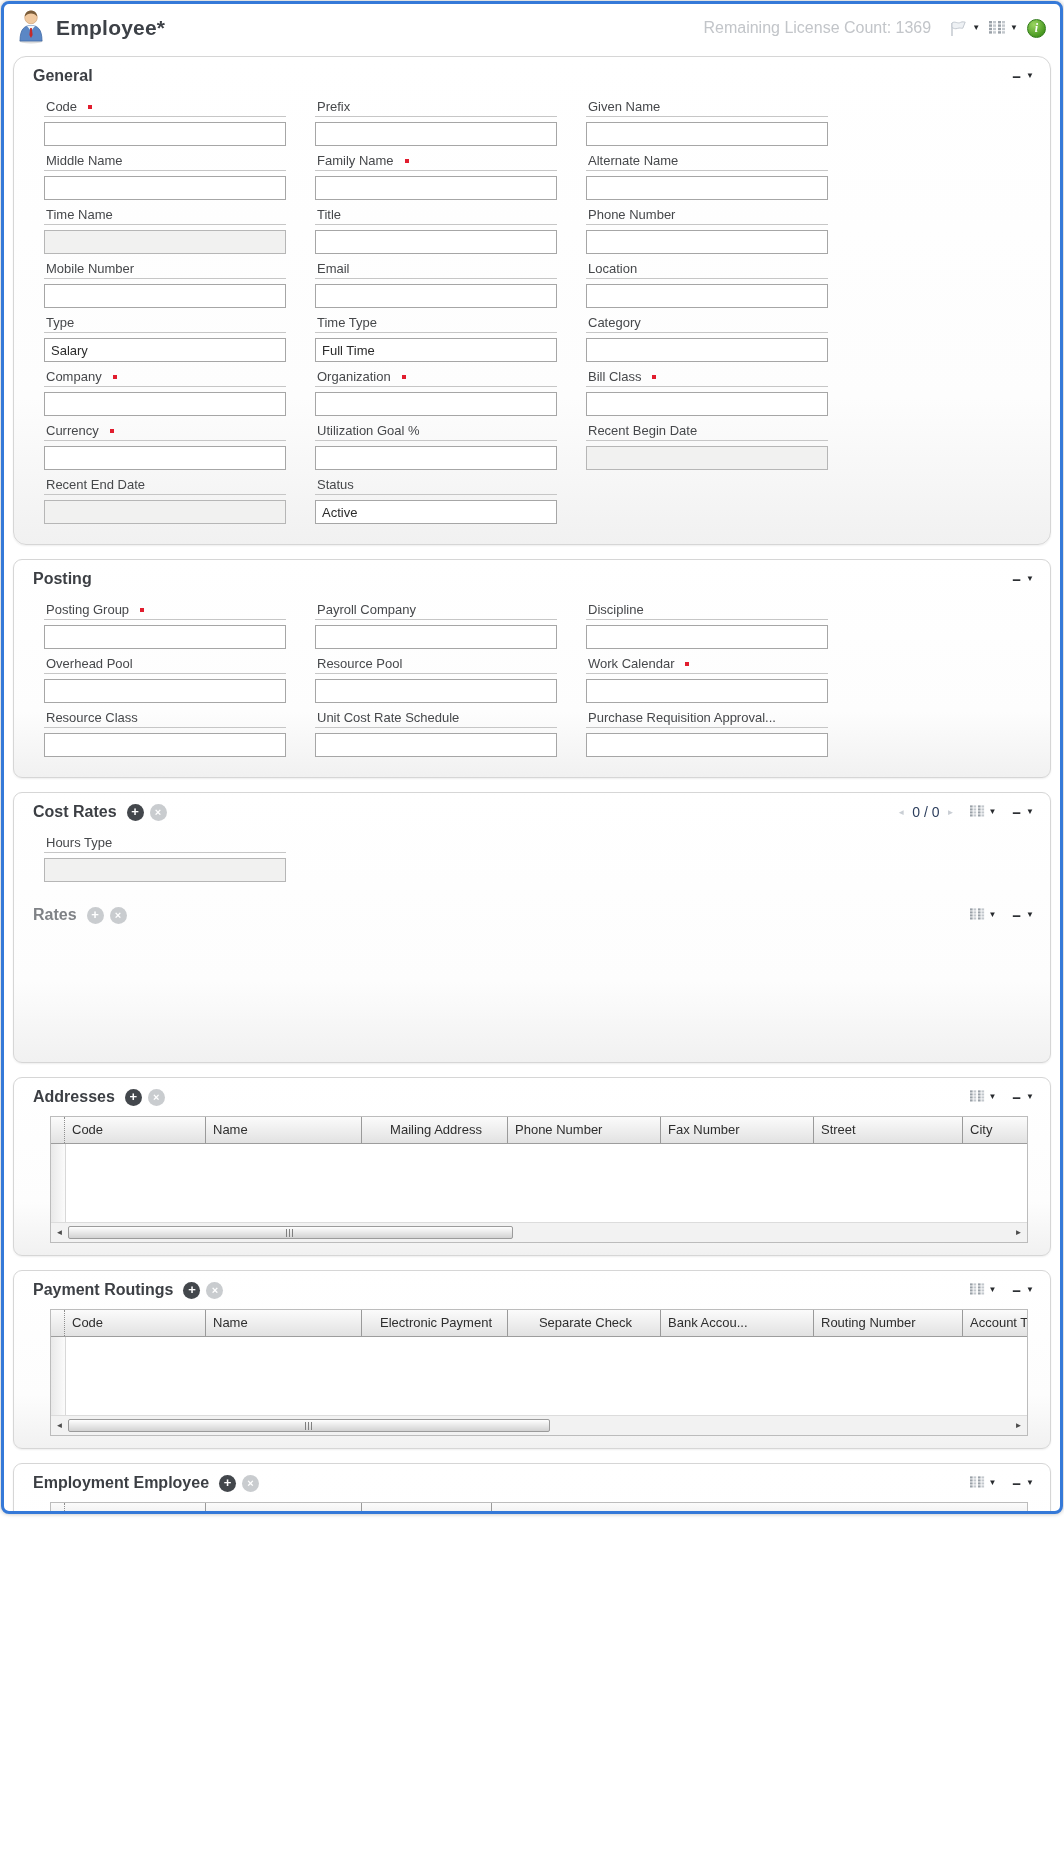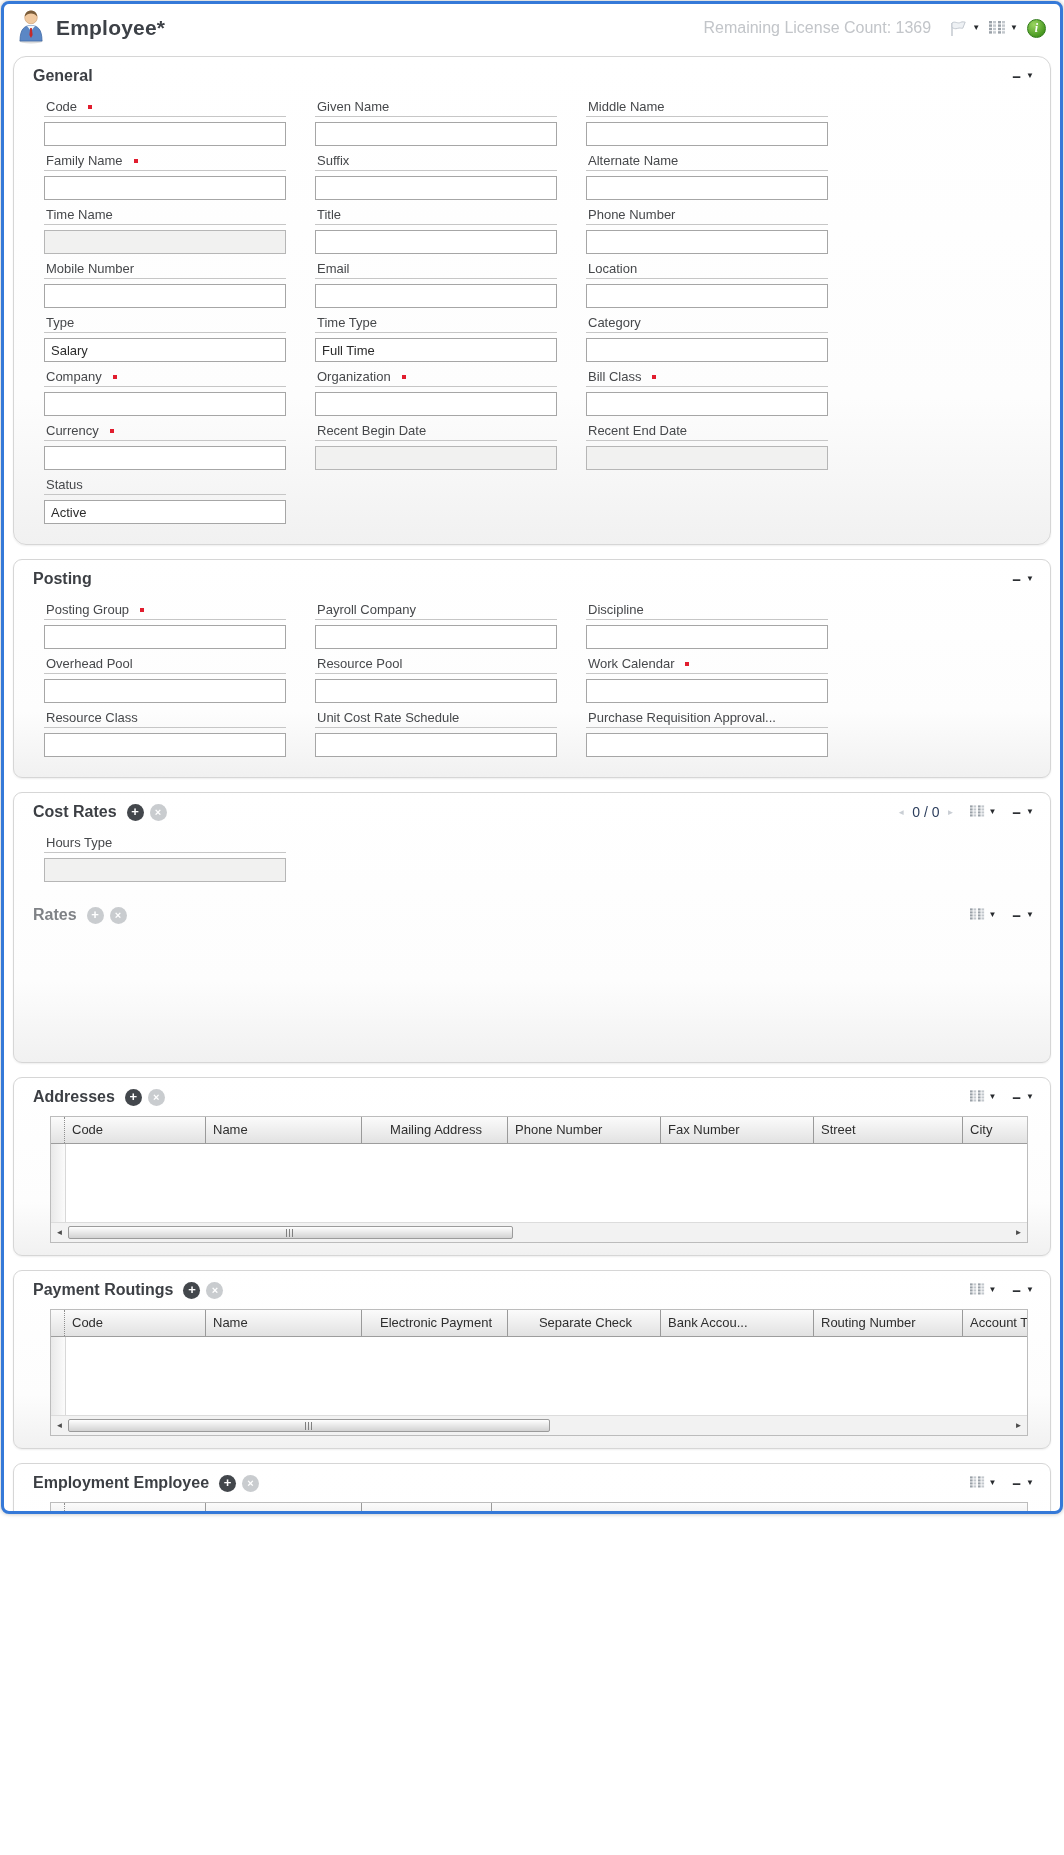--- a/index.html
+++ b/index.html
@@ -136,45 +136,45 @@
     <div class="fields">
       <div class="field">
           <div class="flabel">
             <span>Code</span>
             <span class="req"></span>
           </div>
           <input class="inp" style="">
         </div>
       <div class="field">
           <div class="flabel">
+            <span>Prefix</span>
+          </div>
+          <input class="inp" style="">
+        </div>
+      <div class="field">
+          <div class="flabel">
             <span>Given Name</span>
           </div>
           <input class="inp" style="">
         </div>
       <div class="field">
           <div class="flabel">
             <span>Middle Name</span>
           </div>
           <input class="inp" style="">
         </div>
       <div class="field">
           <div class="flabel">
             <span>Family Name</span>
             <span class="req"></span>
           </div>
           <input class="inp" style="">
         </div>
       <div class="field">
           <div class="flabel">
-            <span>Suffix</span>
-          </div>
-          <input class="inp" style="">
-        </div>
-      <div class="field">
-          <div class="flabel">
             <span>Alternate Name</span>
           </div>
           <input class="inp" style="">
         </div>
       <div class="field">
           <div class="flabel">
             <span>Time Name</span>
           </div>
           <input class="inp" disabled="" style="">
         </div>
@@ -244,20 +244,26 @@
           <div class="flabel">
             <span>Bill Class</span>
             <span class="req"></span>
           </div>
           <input class="inp" style="">
         </div>
       <div class="field">
           <div class="flabel">
             <span>Currency</span>
             <span class="req"></span>
+          </div>
+          <input class="inp" style="">
+        </div>
+      <div class="field">
+          <div class="flabel">
+            <span>Utilization Goal %</span>
           </div>
           <input class="inp" style="">
         </div>
       <div class="field">
           <div class="flabel">
             <span>Recent Begin Date</span>
           </div>
           <input class="inp" disabled="" style="">
         </div>
       <div class="field">

